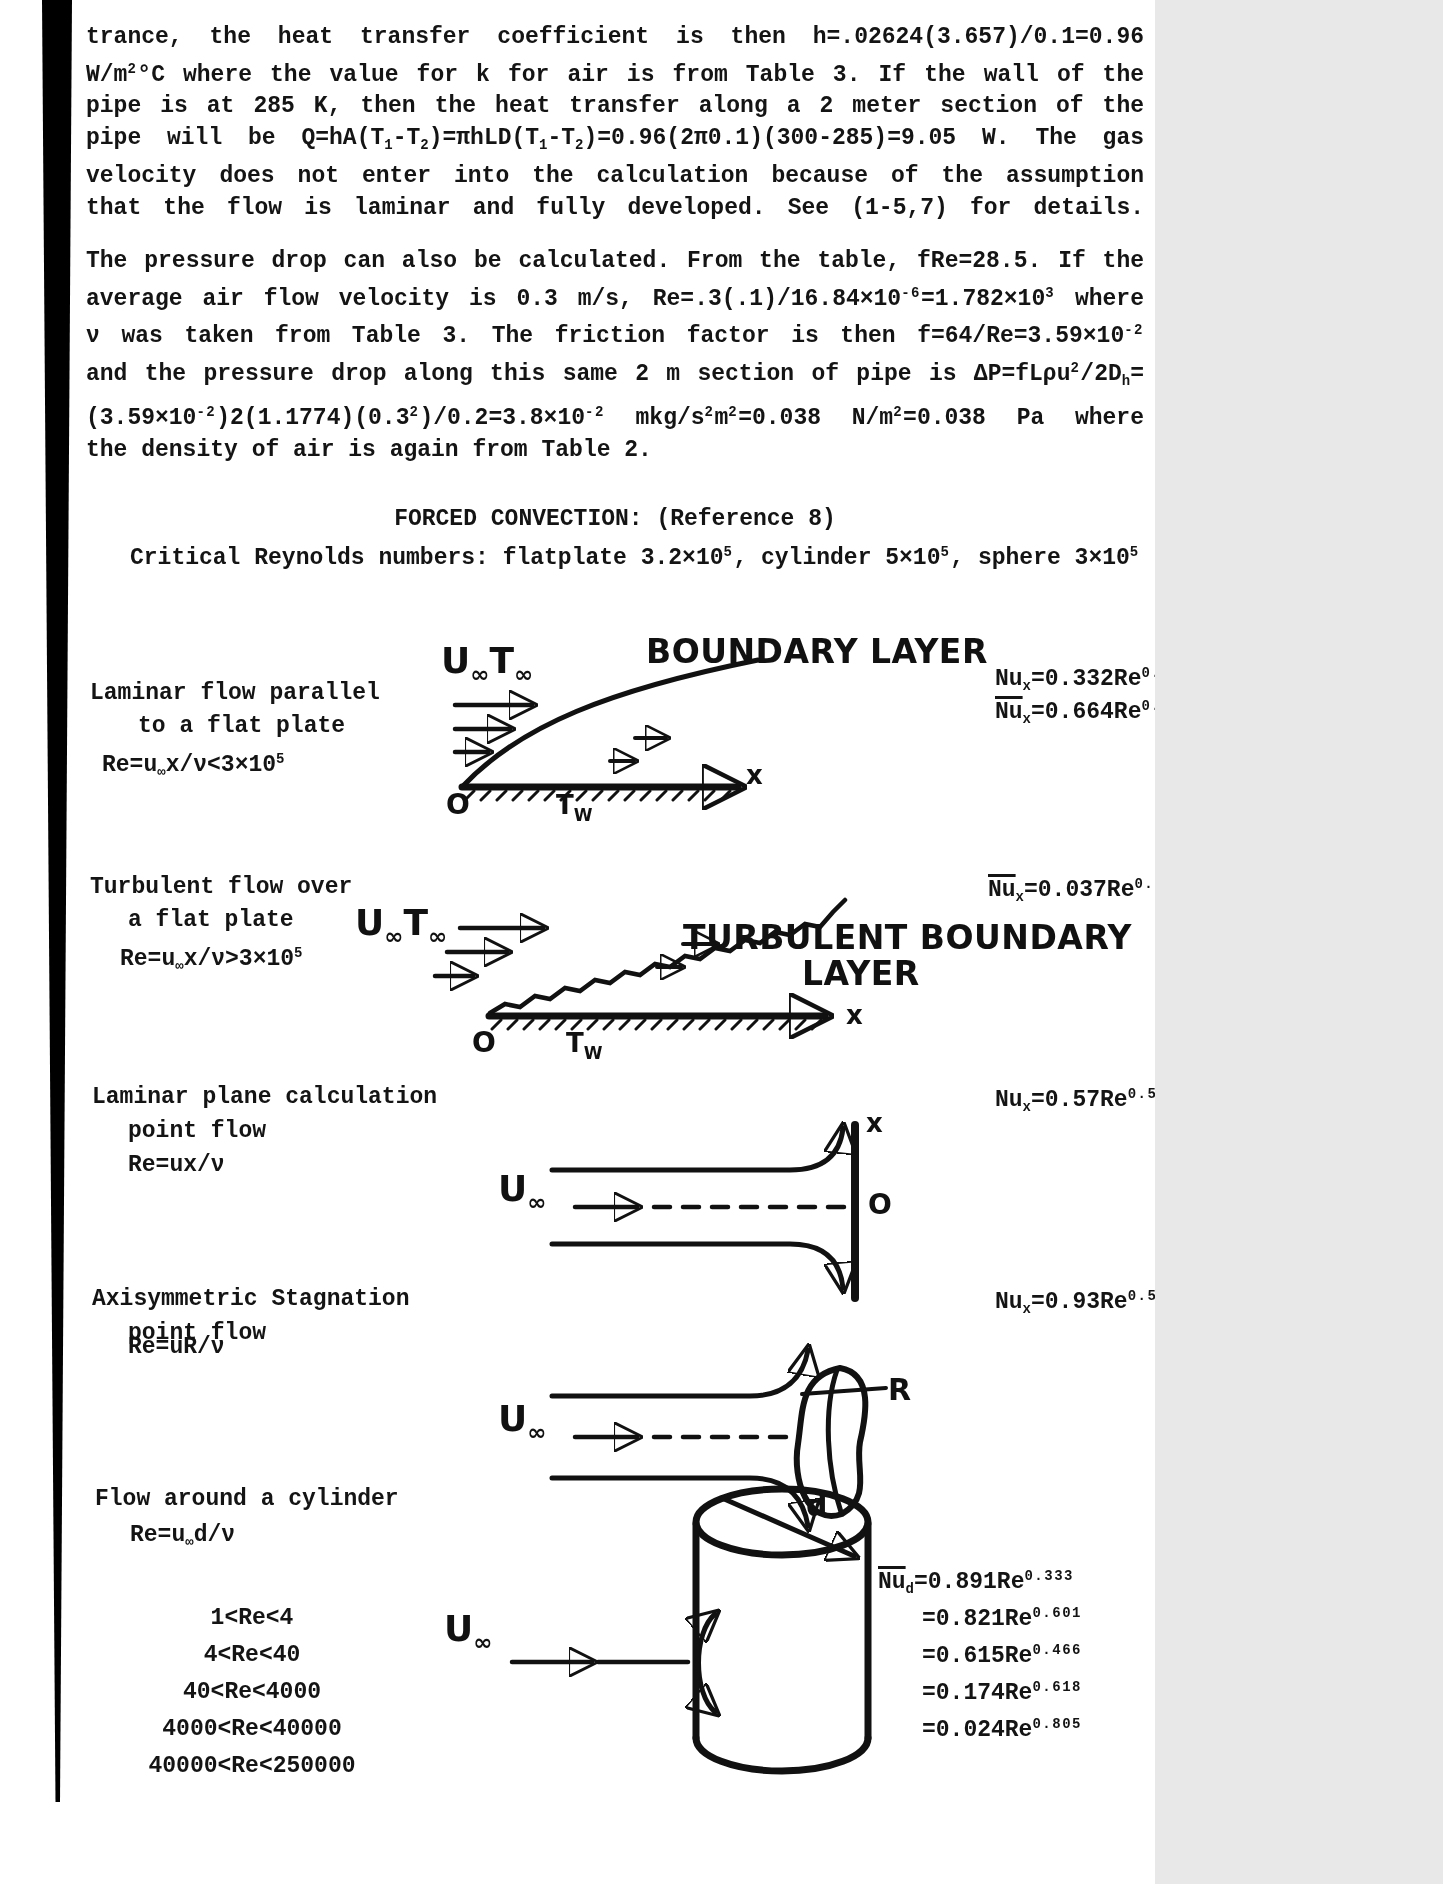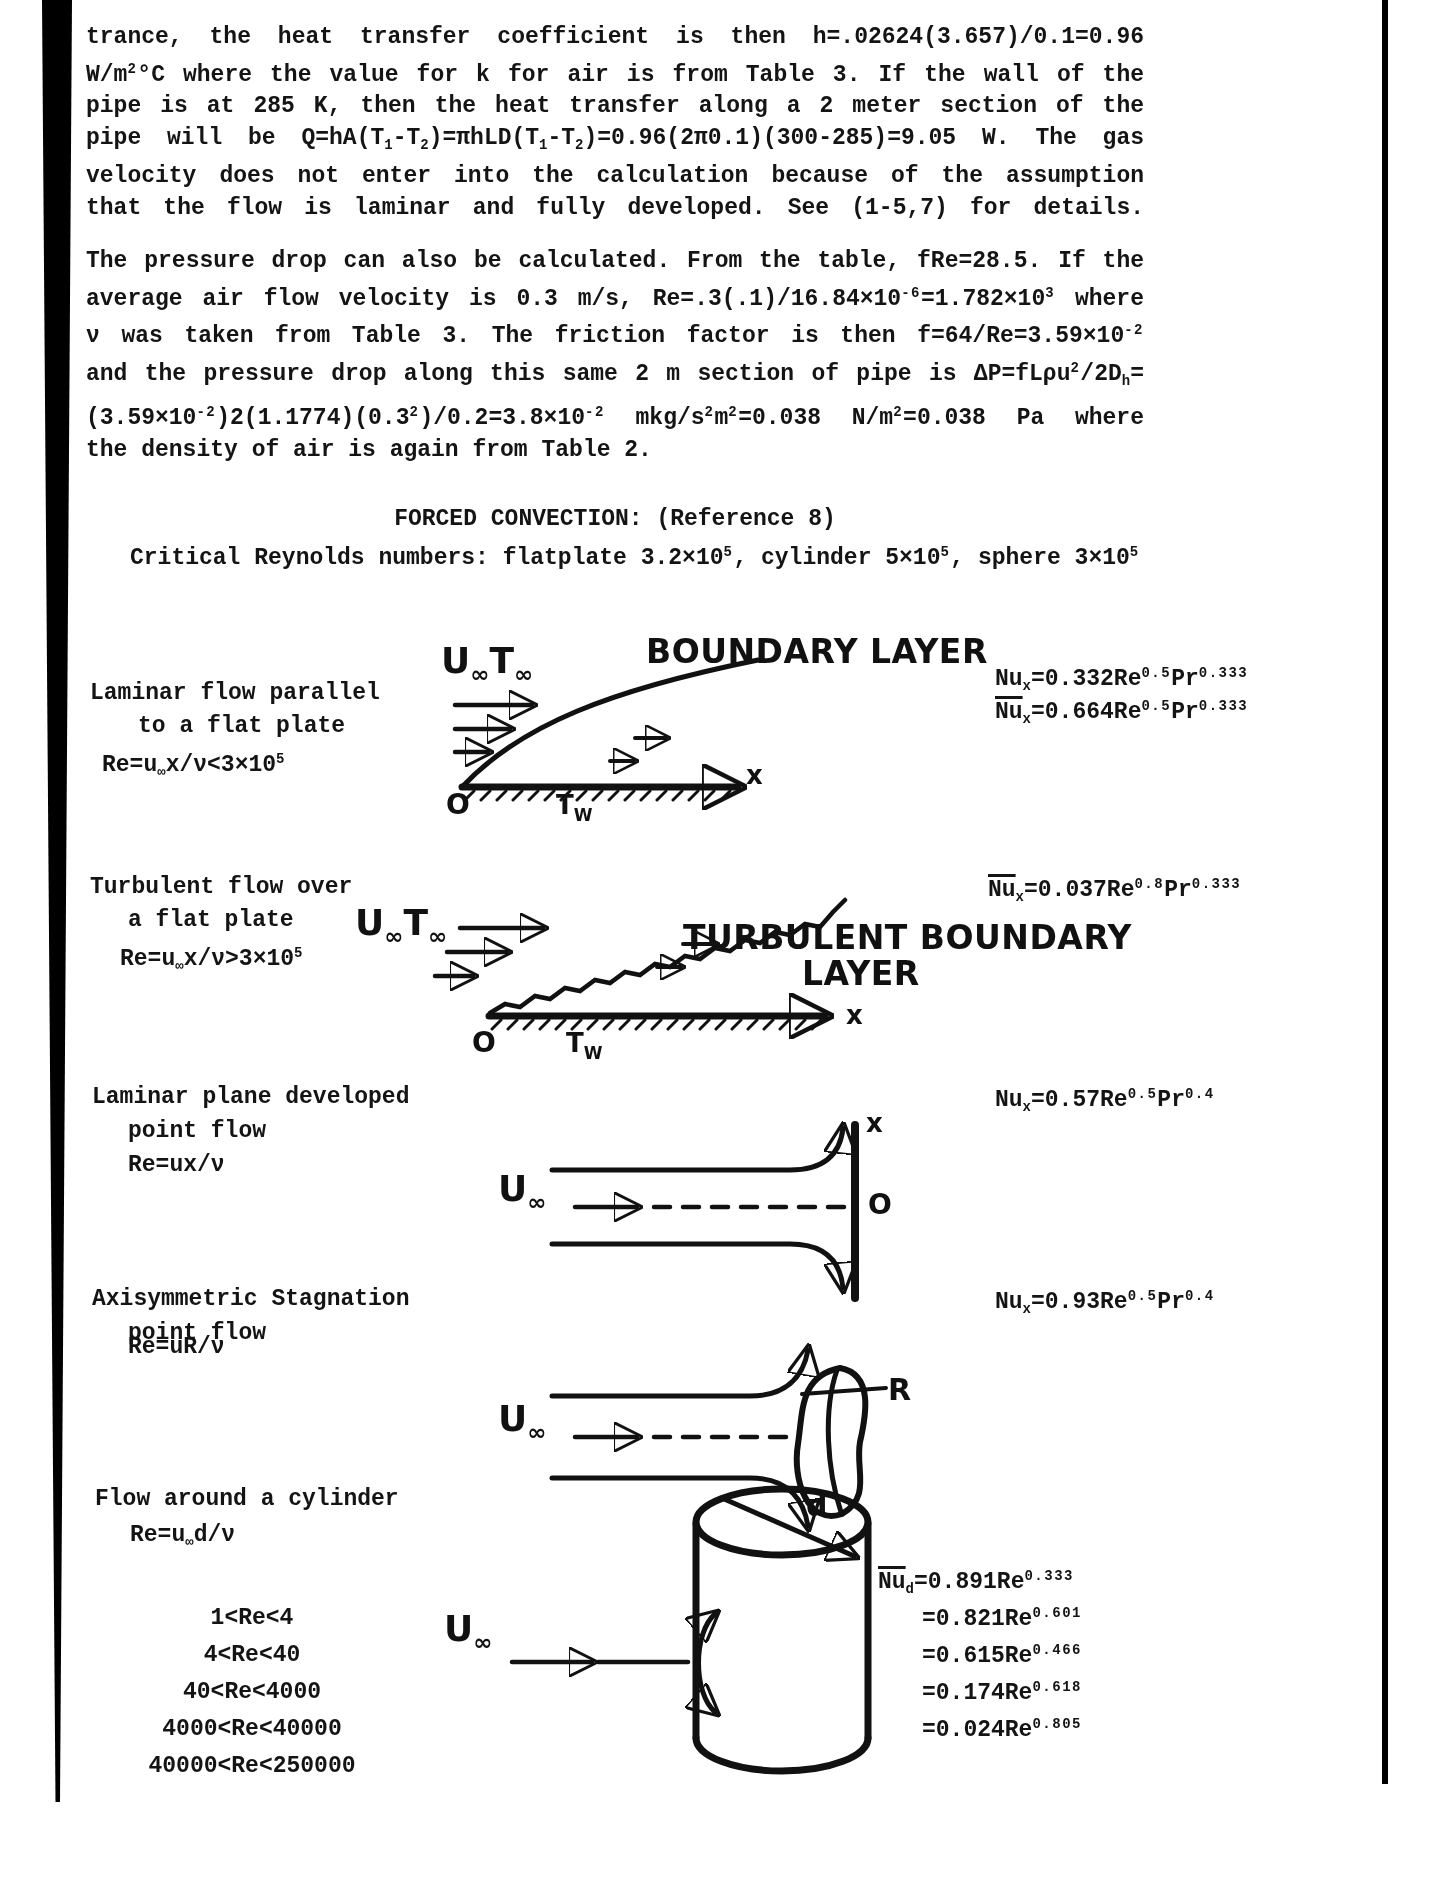--- a/index.html
+++ b/index.html
@@ -1,16 +1,16 @@
 <!DOCTYPE html>
 <html><head>
 <meta charset="utf-8">
 <style>
   html,body{margin:0;padding:0;background:#e8e8e8;}
-  .page{position:relative;width:1443px;height:1884px;background:#ffffff;color:#141414;overflow:hidden;
+  .page{position:relative;width:1155px;height:1884px;background:#ffffff;color:#141414;overflow:hidden;
         font-family:"Liberation Mono","DejaVu Sans Mono",monospace;}
   .abs{position:absolute;}
   .mono{font-family:"Liberation Mono","DejaVu Sans Mono",monospace;font-weight:700;font-size:23px;line-height:31.5px;color:#141414;}
   .para{width:1058px;}
   .para .ln{text-align:justify;text-align-last:justify;}
   .para .ln-plain{text-align:left;}
   .mono sup, .eq sup{font-size:14px;vertical-align:8px;letter-spacing:1.5px;}
   .mono sub, .eq sub{font-size:14px;vertical-align:-5px;letter-spacing:0;}
   .eq{font-family:"Liberation Mono","DejaVu Sans Mono",monospace;font-weight:700;font-size:23px;white-space:nowrap;}
   .ov{text-decoration:overline;text-decoration-thickness:2.5px;}
@@ -107,21 +107,21 @@
     <path stroke-width="4.5" d="M65,125 L80,116 L95,119 L110,108 L125,111 L140,100 L155,103 L170,92 L185,95 L200,84 L215,87 L230,76 L245,79 L260,68 L275,71 L290,60 L305,63 L320,52 L335,55 L350,44 L365,47 L380,36 L395,39 L408,24 L420,12"></path>
     <line x1="64" y1="128" x2="400" y2="128" stroke-width="7" marker-end="url(#m2)"></line>
     <path stroke-width="3" d="M76,132l-9,9M92,132l-9,9M108,132l-9,9M124,132l-9,9M140,132l-9,9M156,132l-9,9M172,132l-9,9M188,132l-9,9M204,132l-9,9M220,132l-9,9M236,132l-9,9M252,132l-9,9M268,132l-9,9M284,132l-9,9M300,132l-9,9M316,132l-9,9M332,132l-9,9M348,132l-9,9M364,132l-9,9M380,132l-9,9M396,132l-9,9"></path>
     <line x1="258" y1="56" x2="290" y2="56" stroke-width="4" marker-end="url(#m2)"></line>
     <line x1="232" y1="79" x2="256" y2="79" stroke-width="4" marker-end="url(#m2)"></line>
   </svg>
   <div class="abs hand olabel" style="left:472px;top:1026px;">O</div>
   <div class="abs hand dlabel" style="left:566px;top:1028px;">T<sub>W</sub></div>
   <div class="abs hand dlabel" style="left:846px;top:1000px;">x</div>
 
-  <div class="abs mono" style="left:92px;top:1082px;">Laminar plane developed</div>
+  <div class="abs mono" style="left:92px;top:1082px;">Laminar plane calculation</div>
   <div class="abs mono" style="left:128px;top:1116px;">point flow</div>
   <div class="abs mono" style="left:128px;top:1150px;">Re=ux/ν</div>
   <div class="abs eq" style="left:995px;top:1086px;">Nu<sub>x</sub>=0.57Re<sup>0.5</sup>Pr<sup>0.4</sup></div>
   <div class="abs hand flow" style="left:498px;top:1168px;">U<sub>∞</sub></div>
 
   <svg class="abs" style="left:540px;top:1100px;" width="360" height="220" viewBox="0 0 360 220">
     <defs>
       <marker id="m3" viewBox="0 0 10 10" refX="8" refY="5" markerWidth="6.5" markerHeight="6.5" orient="auto-start-reverse">
         <path d="M0,0L10,5L0,10z" fill="#111" stroke="none"></path>
       </marker>

